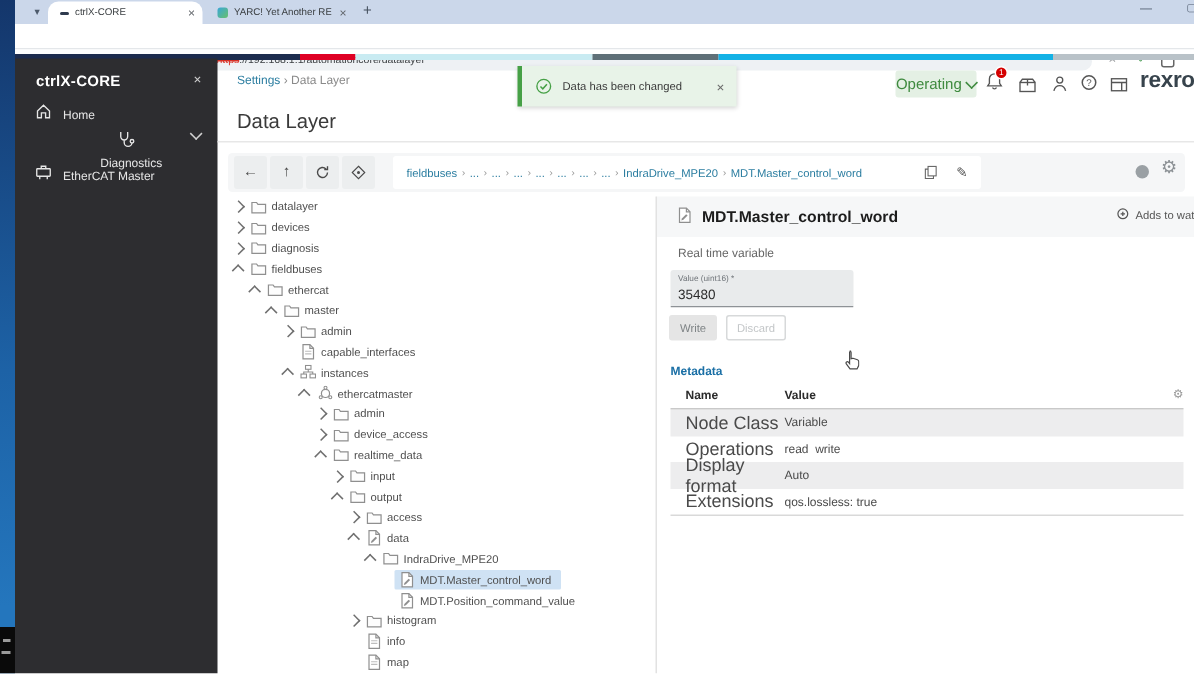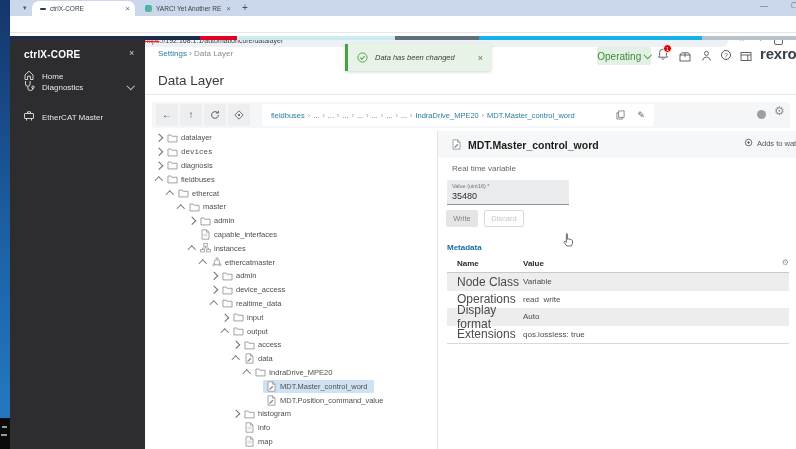--- a/index.html
+++ b/index.html
@@ -46,21 +46,21 @@
   .cv.r{transform:rotate(-45deg);}
   .cv.u{transform:rotate(-135deg);margin-top:3px;}
   .cv.d{transform:rotate(45deg);margin-bottom:2px;}
   .cv.w{border-color:#d0d0d0;}
   .cv.g{border-color:#3e8a3e;}
   
   .crumbs{left:158px;top:49px;font-size:8px;color:#8a8a8a;}
   .crumbs .lnk{color:#2b7da0;}
   .toast{left:345px;top:44px;width:146px;height:27px;background:#e8f3e8;border-left:3px solid #46a046;
          box-shadow:0 1px 3px rgba(0,0,0,.18);display:flex;align-items:center;box-sizing:border-box;}
-  .toast-msg{font-size:7.5px;color:#3a3a3a;margin-left:7px;flex:1;font-style:italic;}
+  .toast-msg{font-size:7.5px;color:#3a3a3a;margin-left:7px;flex:1;}
   .toast-close{font-size:9px;color:#6a6a6a;margin-right:8px;}
   .opbtn{left:597px;top:47px;width:54px;height:18px;background:#e4f0e4;border-radius:2px;display:flex;align-items:center;justify-content:center;gap:4px;}
   .opbtn .t{font-size:10px;color:#3e8a3e;}
   .badge{left:663px;top:44px;width:9px;height:9px;border-radius:50%;background:#d40000;color:#fff;font-size:5.5px;
          display:flex;align-items:center;justify-content:center;border:1px solid #fff;box-sizing:border-box;}
   .help-circ{left:721px;top:50px;width:10px;height:10px;border:1px solid #555;border-radius:50%;
              font-size:6.5px;color:#555;display:flex;align-items:center;justify-content:center;box-sizing:border-box;}
   .rexroth{left:760px;top:45px;font-size:15px;font-weight:800;color:#37434c;letter-spacing:-.2px;white-space:nowrap;}
   .pagetitle{left:158px;top:73px;font-size:13.5px;color:#3a3a3a;}
   .hdiv{left:145px;top:94px;width:651px;height:1px;background:#e7e7e7;}
@@ -168,21 +168,21 @@
 <div class="abs sidebar"></div>
 <span class="abs sb-title">ctrlX-CORE</span>
 <span class="abs sb-close">×</span>
 <div id="sb-items">
     <div class="abs sb-item" style="top: 66px;">
       <span><svg width="12" height="12" viewBox="0 0 12 12">
           <path d="M2 6l4-3.8L10 6v4.5H7.4V7.2H4.6v3.3H2z" fill="none" stroke="#e6e6e6" stroke-width="0.9"></path>
         </svg></span>
       <span class="lbl">Home</span>
     </div>
-    <div class="abs sb-item" style="top: 77px;">
+    <div class="abs sb-item" style="top: 86px; flex-direction: column;">
       <span><svg width="12" height="12" viewBox="0 0 12 12">
           <path d="M2.5 1v3a2.3 2.3 0 0 0 4.6 0V1" fill="none" stroke="#e6e6e6" stroke-width="0.9"></path>
           <path d="M4.8 6.5V8a2.6 2.6 0 0 0 5.2 0" fill="none" stroke="#e6e6e6" stroke-width="0.9"></path>
           <circle cx="10" cy="7.2" r="1.2" fill="none" stroke="#e6e6e6" stroke-width="0.9"></circle>
         </svg></span>
       <span class="lbl">Diagnostics</span>
       <span class="cv d w sb-chev"></span>
     </div>
     <div class="abs sb-item" style="top: 107px;">
       <span><svg width="12" height="12" viewBox="0 0 12 12">
@@ -293,21 +293,21 @@
       </span>
       <span class="lab-wrap">
         <span class="ic">
           <svg width="11" height="10" viewBox="0 0 12 11">
             <path d="M1 2.2h3.4l1 1.4H11v6.2H1z" fill="#fdfdfd" stroke="#8f8f8f" stroke-width="0.9"></path>
           </svg>
         </span>
         <span class="tl">datalayer</span>
       </span>
     </div>
-    <div class="trow" style="padding-left: 4px; font-family: Liberation Mono, monospace;">
+    <div class="trow" style="padding-left: 4px;">
       <span class="chv">
         <span class="cv r"></span>
       </span>
       <span class="lab-wrap">
         <span class="ic">
           <svg width="11" height="10" viewBox="0 0 12 11">
             <path d="M1 2.2h3.4l1 1.4H11v6.2H1z" fill="#fdfdfd" stroke="#8f8f8f" stroke-width="0.9"></path>
           </svg>
         </span>
         <span class="tl">devices</span>

